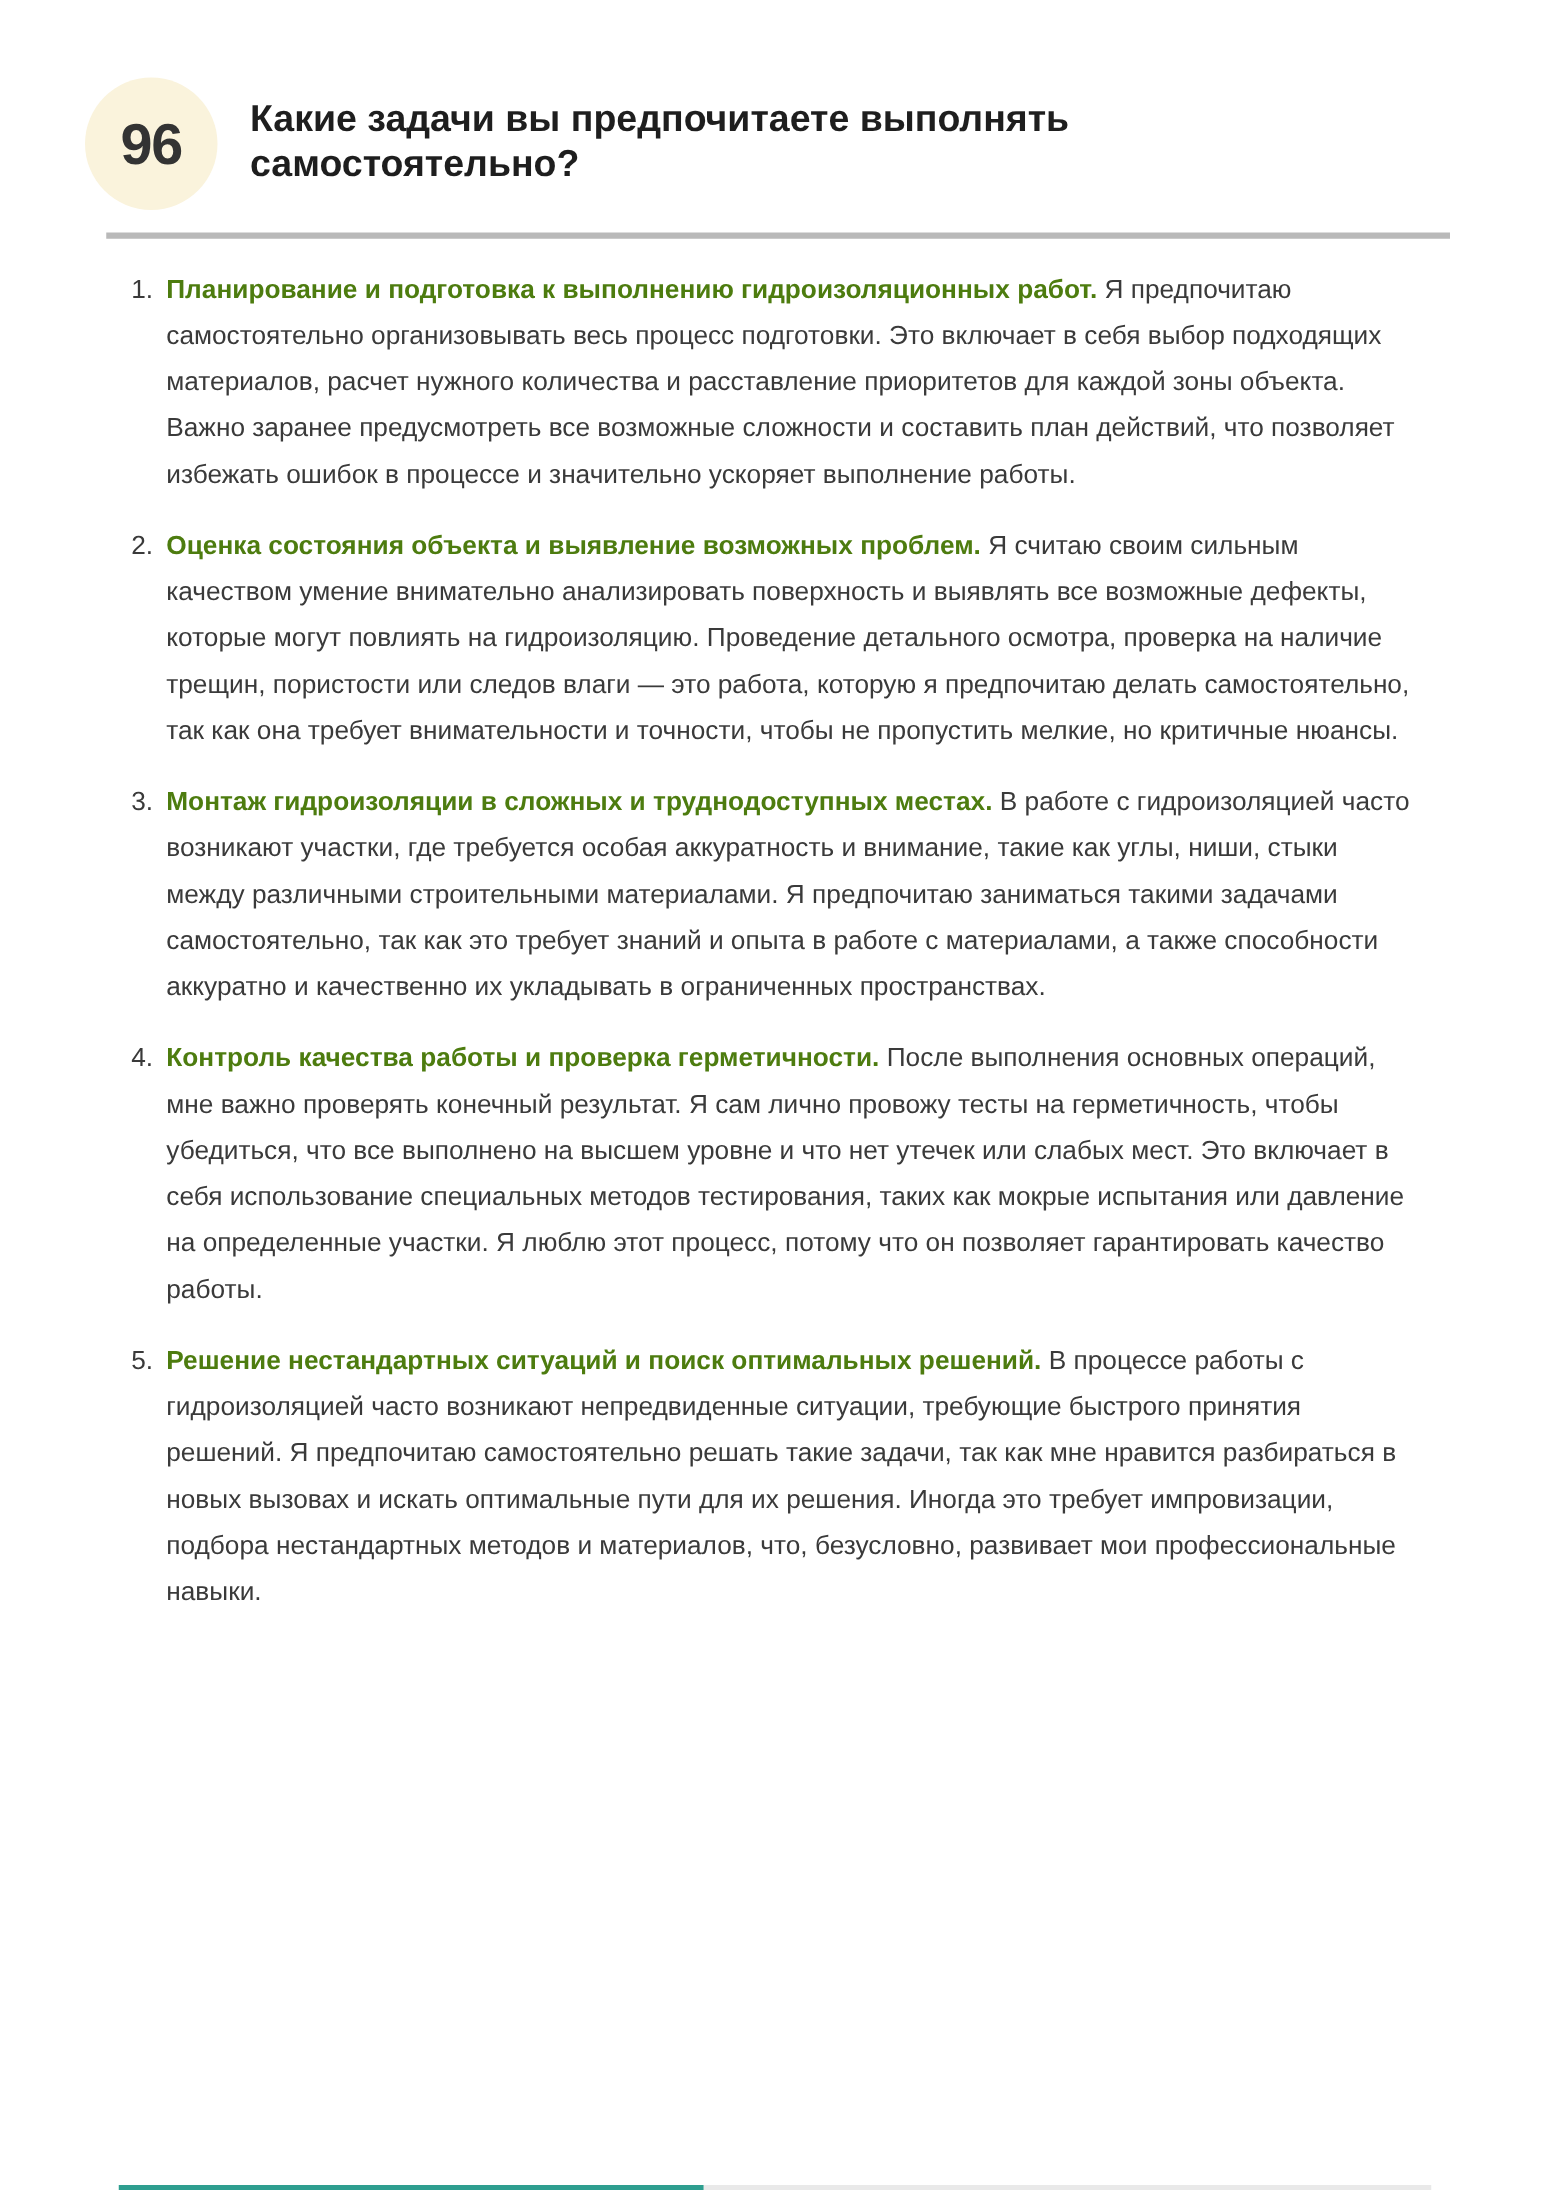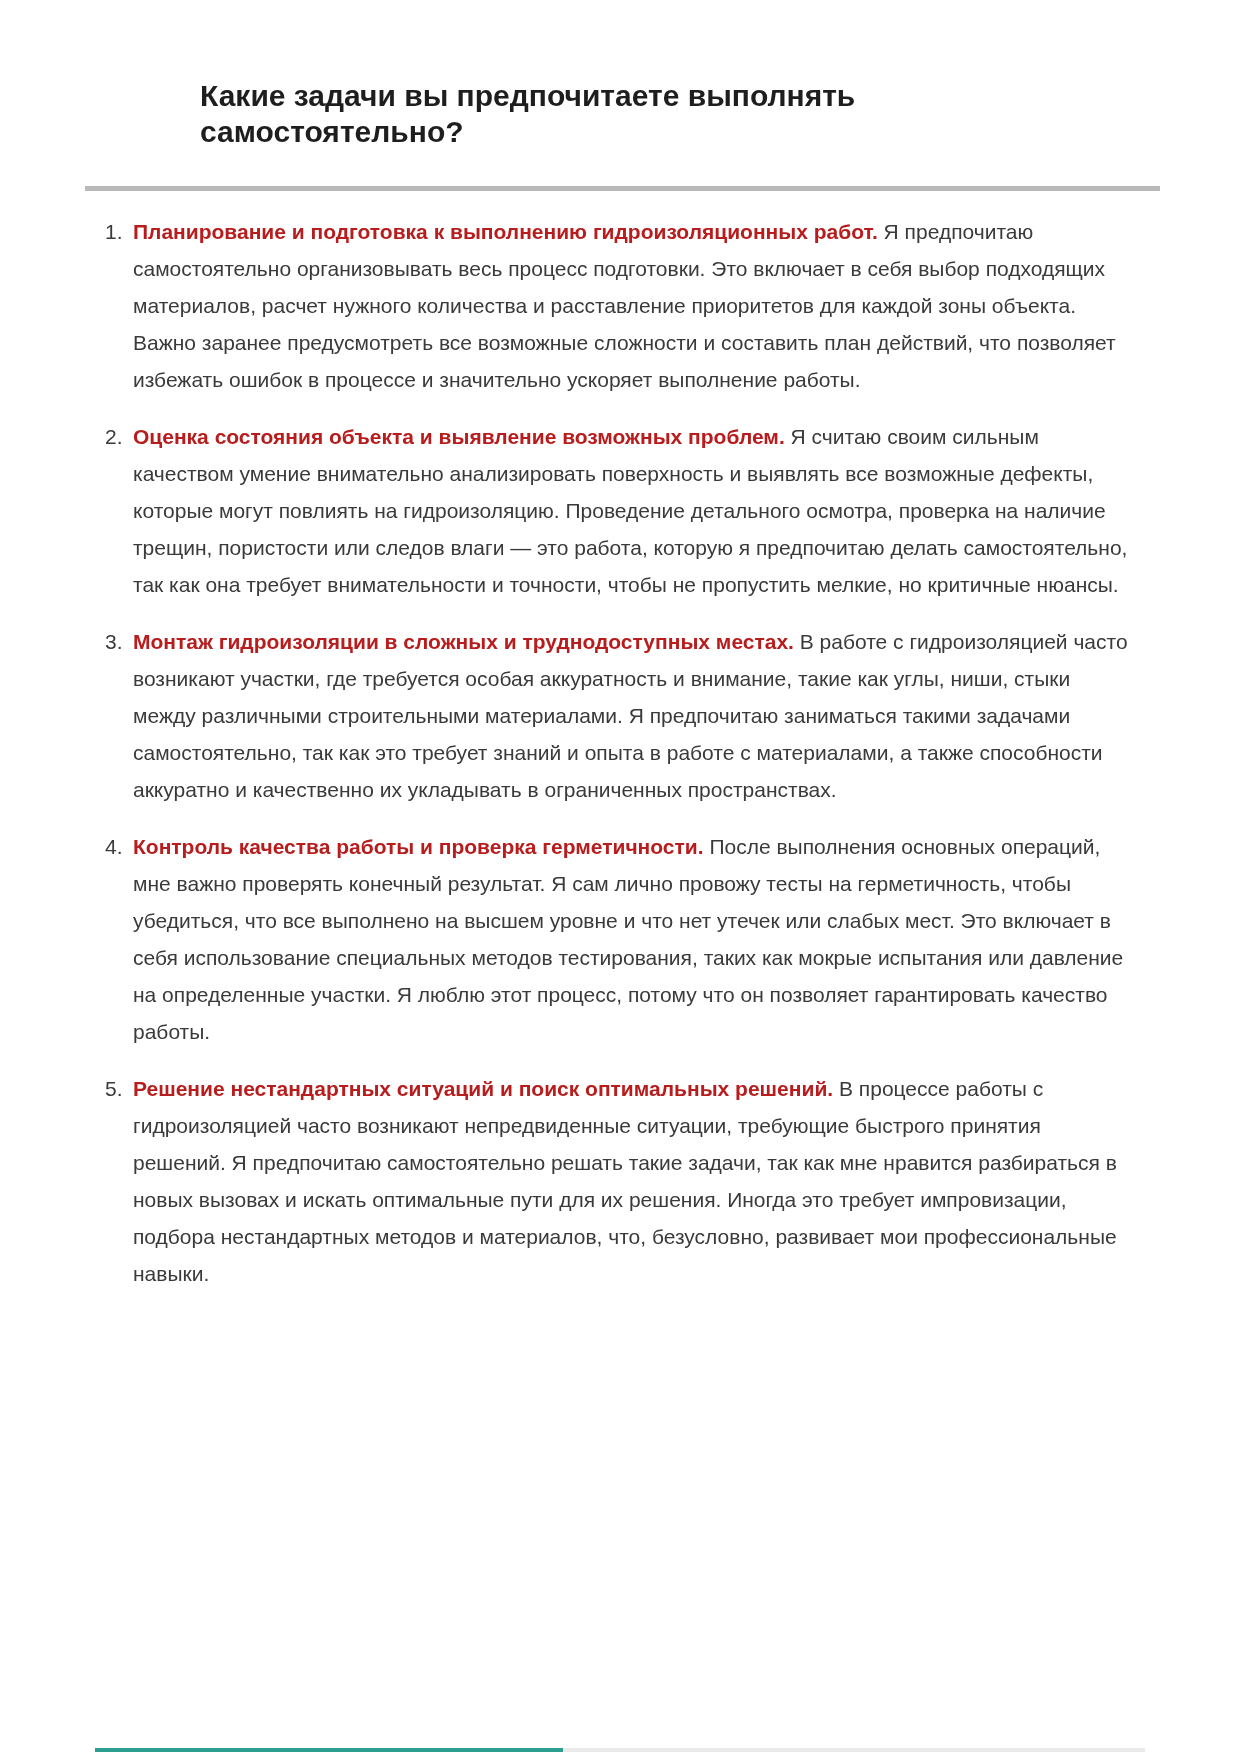--- a/index.html
+++ b/index.html
@@ -45,36 +45,39 @@
     display: flex;
     margin: 0 0 20px 0;
     font-size: 21px;
     line-height: 37px;
   }
   .num {
     flex: none; width: 28px;
     color: #3a3a3a;
   }
   .answer-text { margin: 0; flex: 1; }
-  .lead { font-weight: 700; color: #b91c1c; }
+  .lead { font-weight: 700; color: #4d7c0f; }
 
   
   .progress {
     position: absolute; left: 95px; bottom: 1px;
     width: 1050px; height: 4px;
     display: flex;
   }
   .progress-fill { width: 468px; height: 100%; }
   .progress-rest { flex: 1; height: 100%; }
 </style>
 </head>
 <body>
 
 <div class="page">
 
+  <div class="badge" style="background: rgb(250, 243, 220);">
+    <span>96</span>
+  </div>
 
   <h1 class="title">Какие задачи вы предпочитаете выполнять самостоятельно?</h1>
 
   <div class="divider" style="background: rgb(185, 185, 185);"></div>
 
   <ol class="answers">
     <li class="answer">
       <span class="num">1.</span>
       <p class="answer-text"><strong class="lead">Планирование и подготовка к выполнению гидроизоляционных работ.</strong> <span>Я предпочитаю самостоятельно организовывать весь процесс подготовки. Это включает в себя выбор подходящих материалов, расчет нужного количества и расставление приоритетов для каждой зоны объекта. Важно заранее предусмотреть все возможные сложности и составить план действий, что позволяет избежать ошибок в процессе и значительно ускоряет выполнение работы.</span></p>
     </li>

